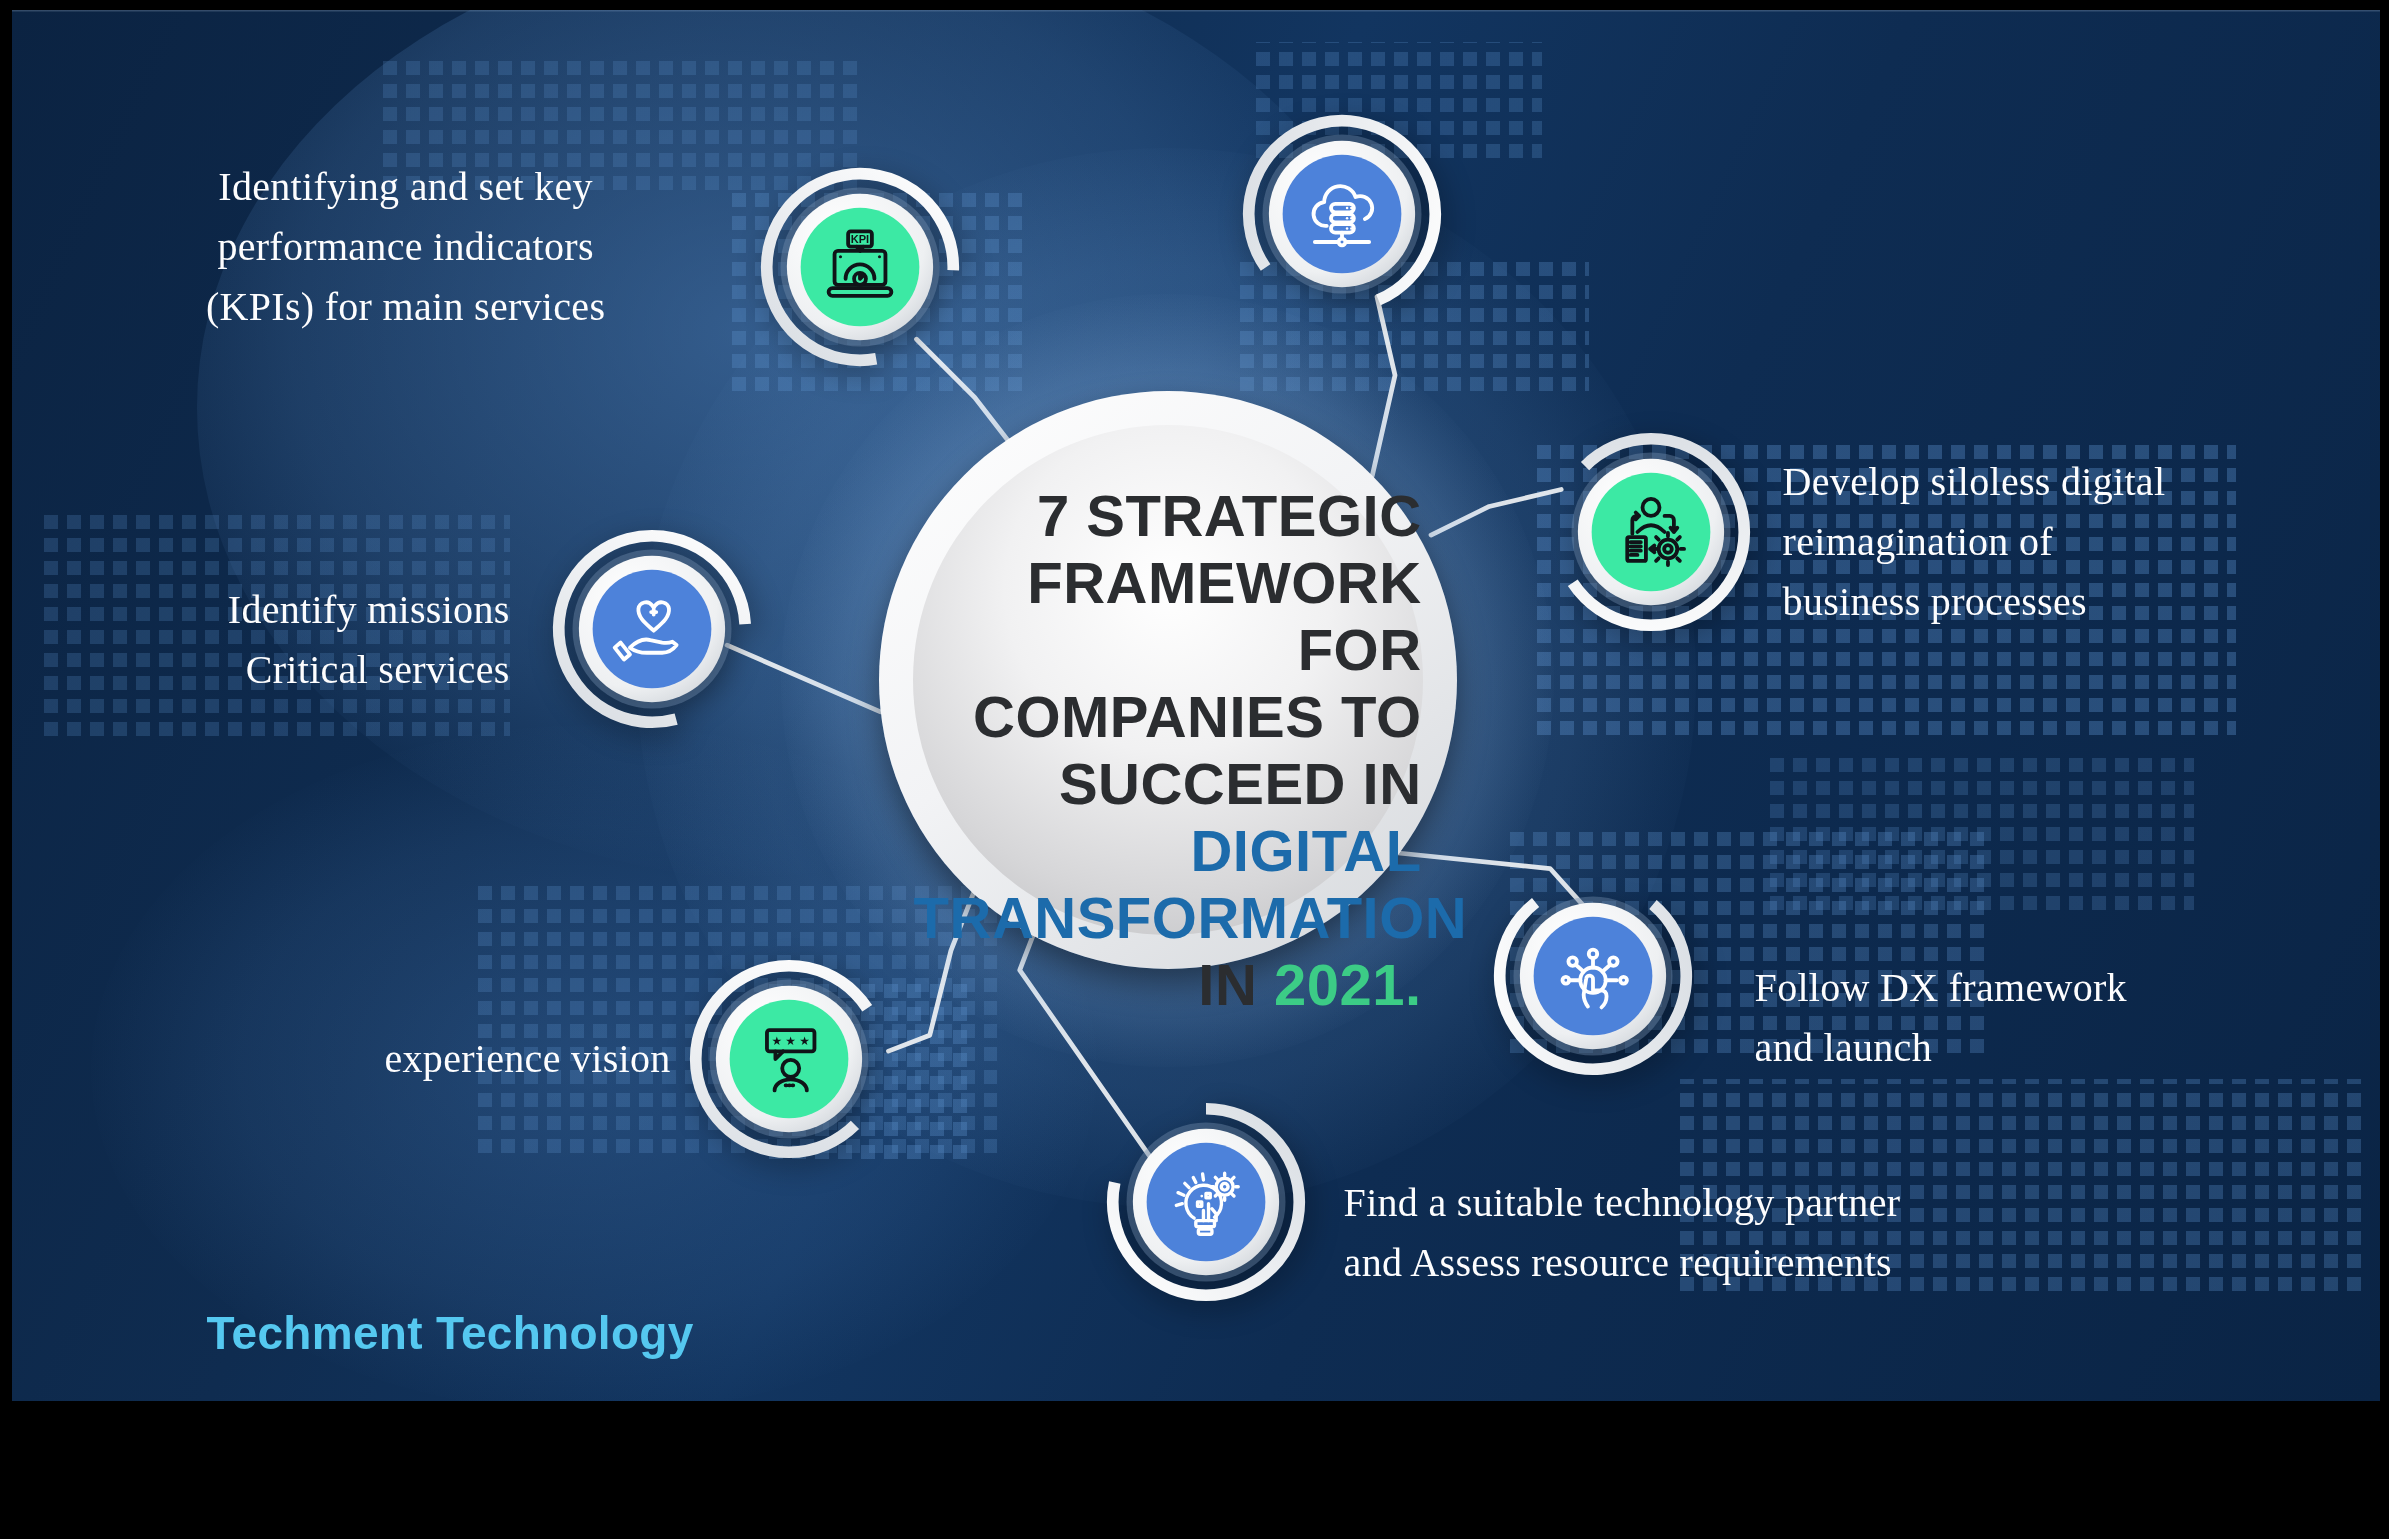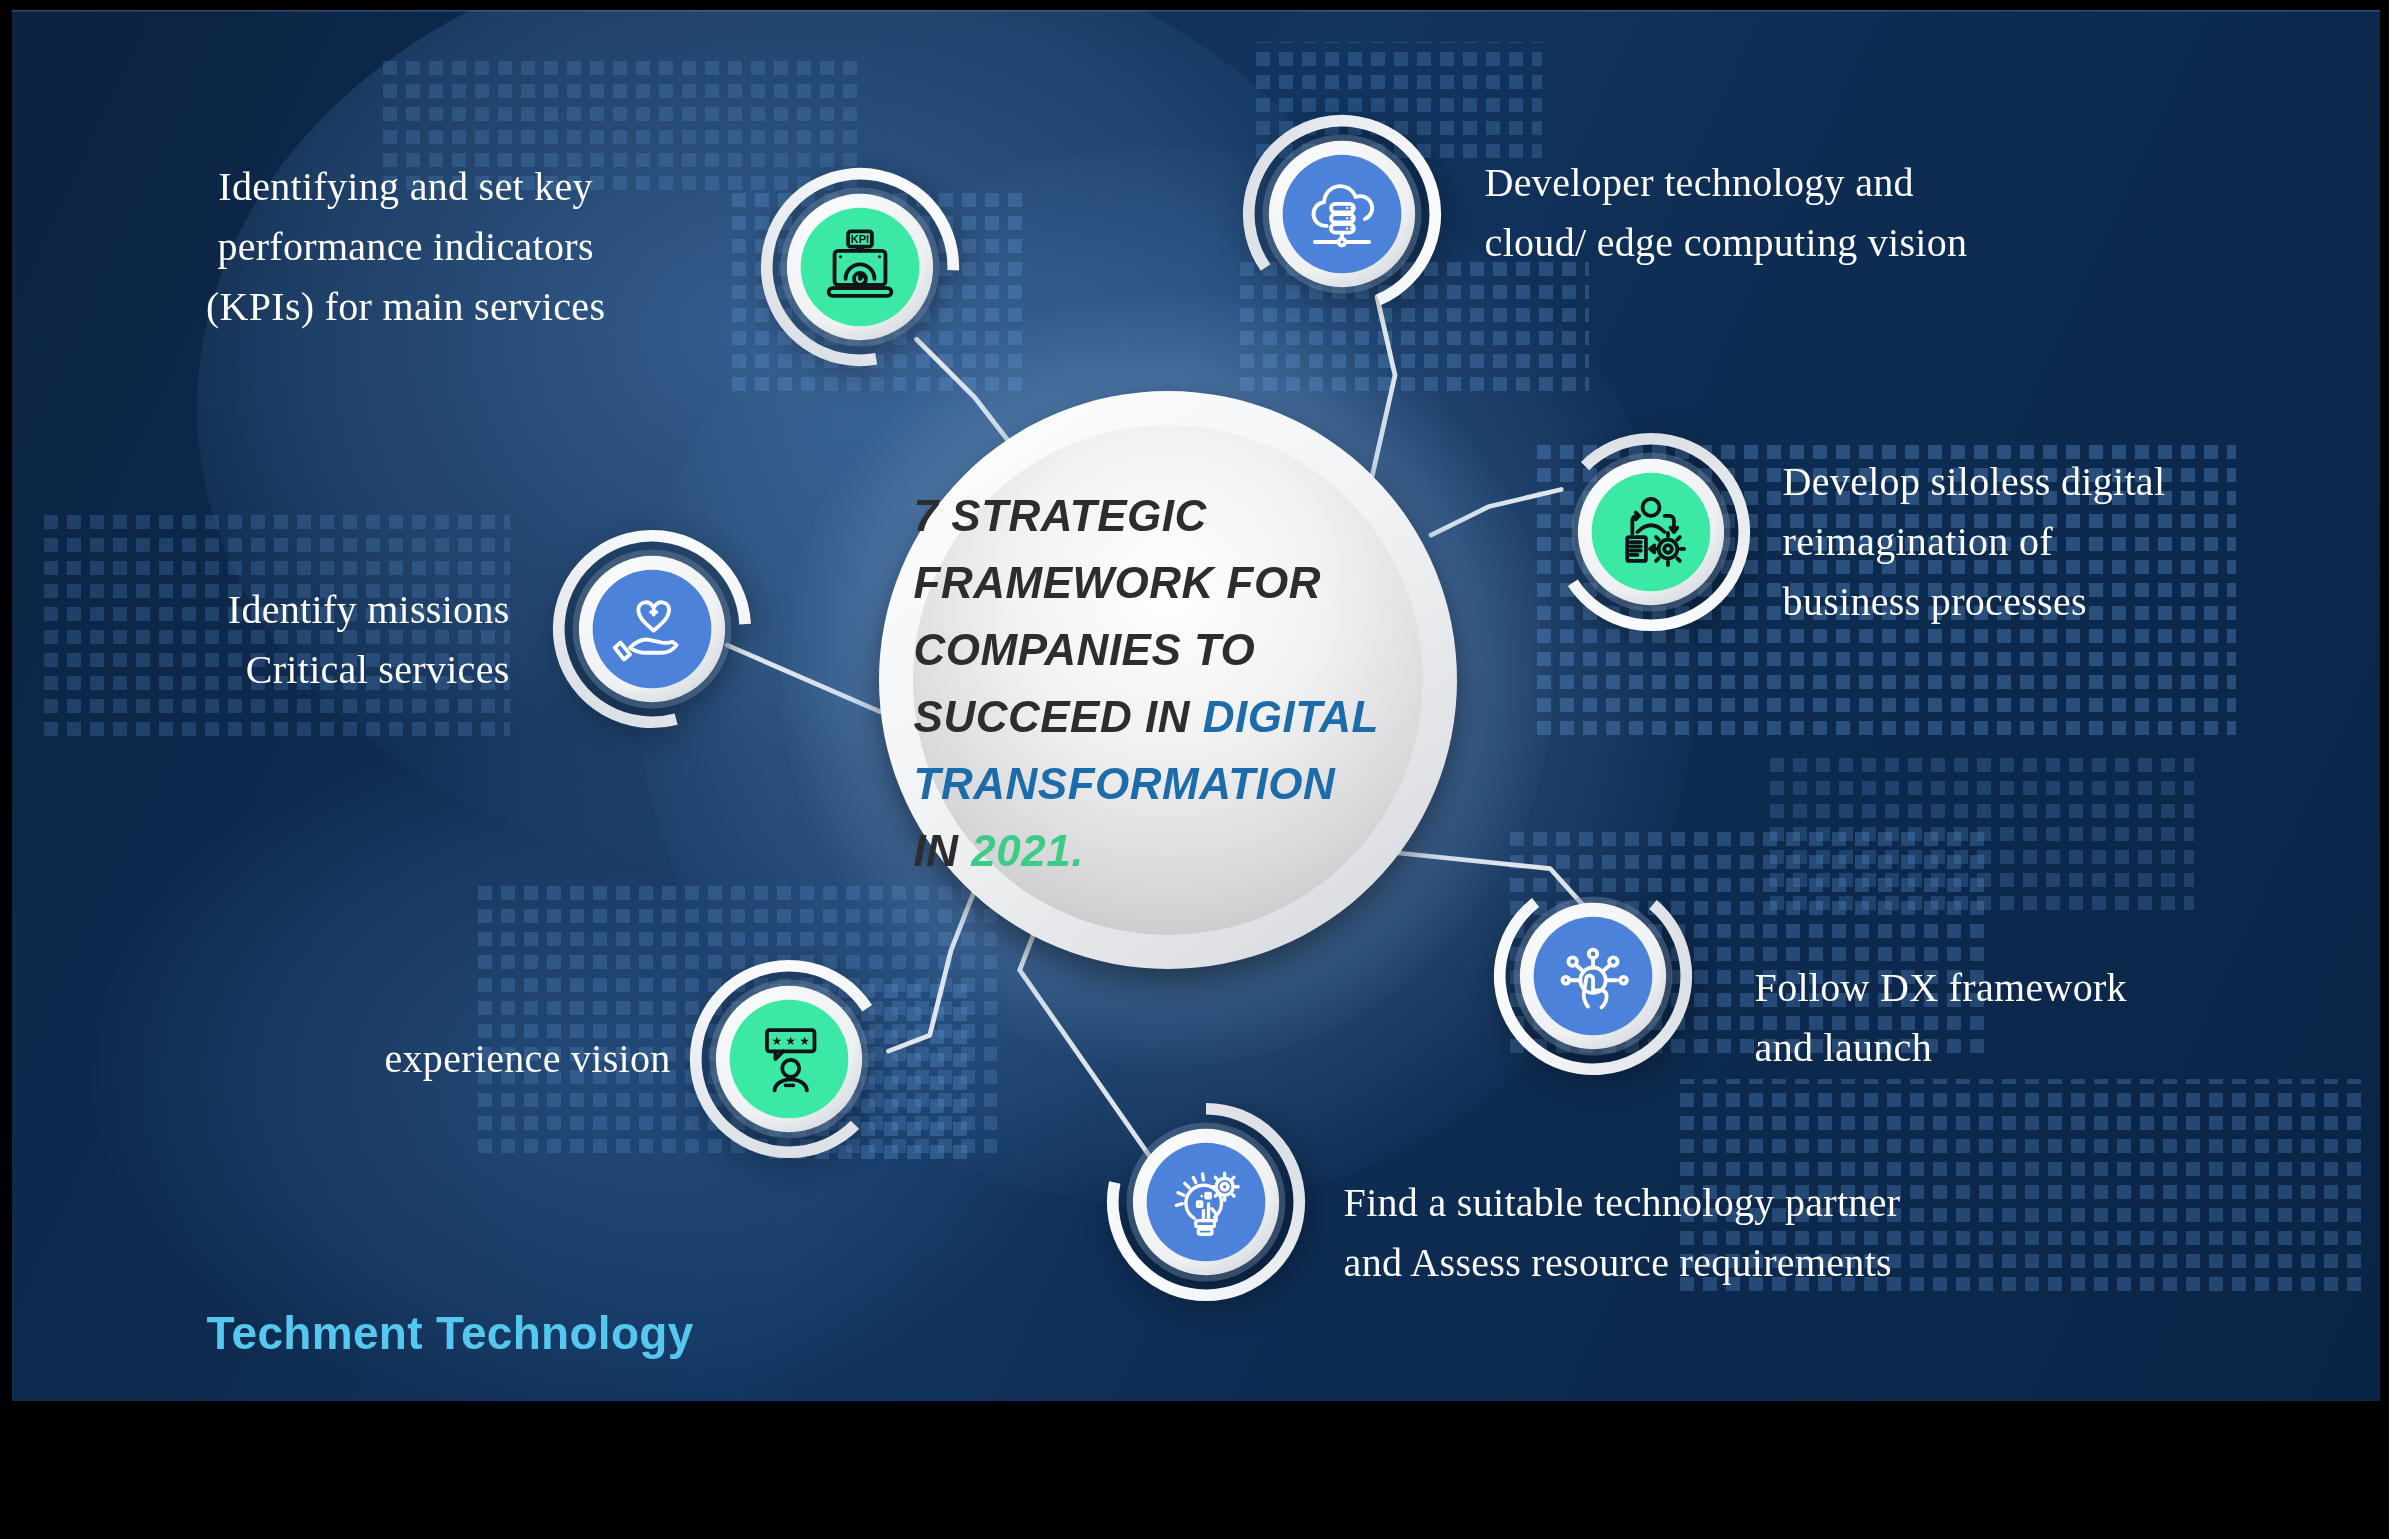--- a/index.html
+++ b/index.html
@@ -17,22 +17,22 @@
   .node{position:absolute;width:212px;height:212px;text-align:center;}
   .node svg{filter:drop-shadow(5.3px 8.5px 13.8px rgba(0,0,0,.38));}
   .label{position:absolute;color:#fdfdfe;font-size:40px;line-height:60px;letter-spacing:0.3px;font-family:Liberation Serif, serif;}
   .center-halo{position:absolute;left:769px;top:284px;width:773px;height:773px;border-radius:50%;
         background:radial-gradient(circle,rgba(140,180,225,.34) 0%,rgba(140,180,225,.22) 55%,rgba(140,180,225,0) 72%);}
   .center-ring{position:absolute;left:867px;top:381px;width:578px;height:578px;border-radius:50%;
         background:linear-gradient(145deg,#ffffff 0%,#f2f3f5 45%,#d4d7db 100%);
         box-shadow:0 15px 32px rgba(0,0,0,.42);}
   .center-disc{position:absolute;left:901px;top:415px;width:510px;height:510px;border-radius:50%;
         background:radial-gradient(circle at 50% 32%,#ffffff 0%,#f1f1f2 38%,#d6d6d8 72%,#b9babd 100%);}
-  .center-text{position:absolute;left:902px;top:472px;width:508px;text-align:left;
-        font-size:44px;line-height:67px;font-weight:bold;color:#2b2d30;letter-spacing:0.5px;font-style:italic;}
+  .center-text{position:absolute;left:902px;top:472px;width:508px;text-align:right;
+        font-size:58px;line-height:67px;font-weight:bold;color:#2b2d30;letter-spacing:0.5px;}
   .center-text .blue{color:#1c6bab;}
   .center-text .green{color:#3ccc86;}
   .brand{position:absolute;left:195px;top:1296px;font-size:46px;font-weight:bold;color:#55c8f0;letter-spacing:0.3px;}
   .a-center{text-align:center;} .a-right{text-align:right;margin-top:16px;}
   .label span{display:block;}
 </style>
 </head>
 <body>
 
 <div class="stage">
@@ -249,24 +249,20 @@
         </g>
       </svg>
     </div>
 
     
     <div class="label a-center" style="left:79px;top:147px;width:630px;">
       <span>Identifying and set key</span>
       <span>performance indicators</span>
       <span>(KPIs) for main services</span>
     </div>
-    <div class="label" style="left:1473px;top:143px;">
-      <span>Developer technology and</span>
-      <span>cloud/ edge computing vision</span>
-    </div>
     <div class="label" style="left:1771px;top:442px;">
       <span>Develop siloless digital</span>
       <span>reimagination of</span>
       <span>business processes</span>
     </div>
     <div class="label" style="left:1715px;top:948px;margin-left:28px;">
       <span>Follow DX framework</span>
       <span>and launch</span>
     </div>
     <div class="label" style="left:1332px;top:1163px;">

